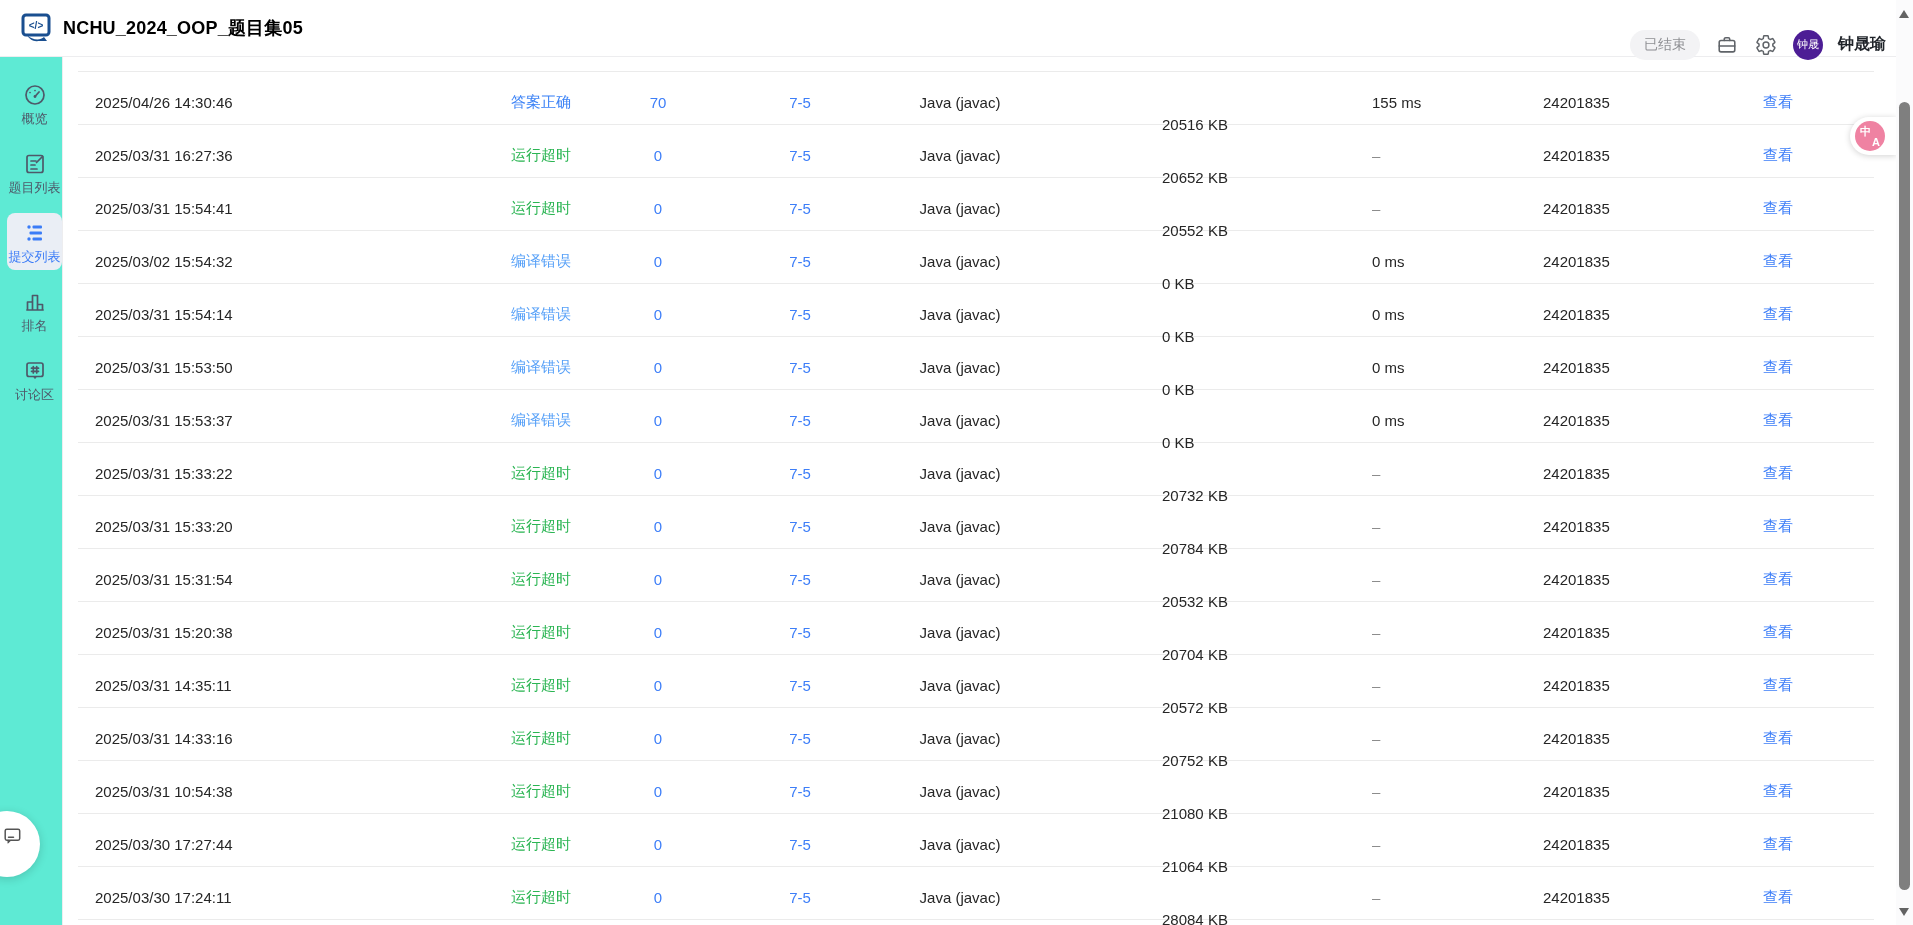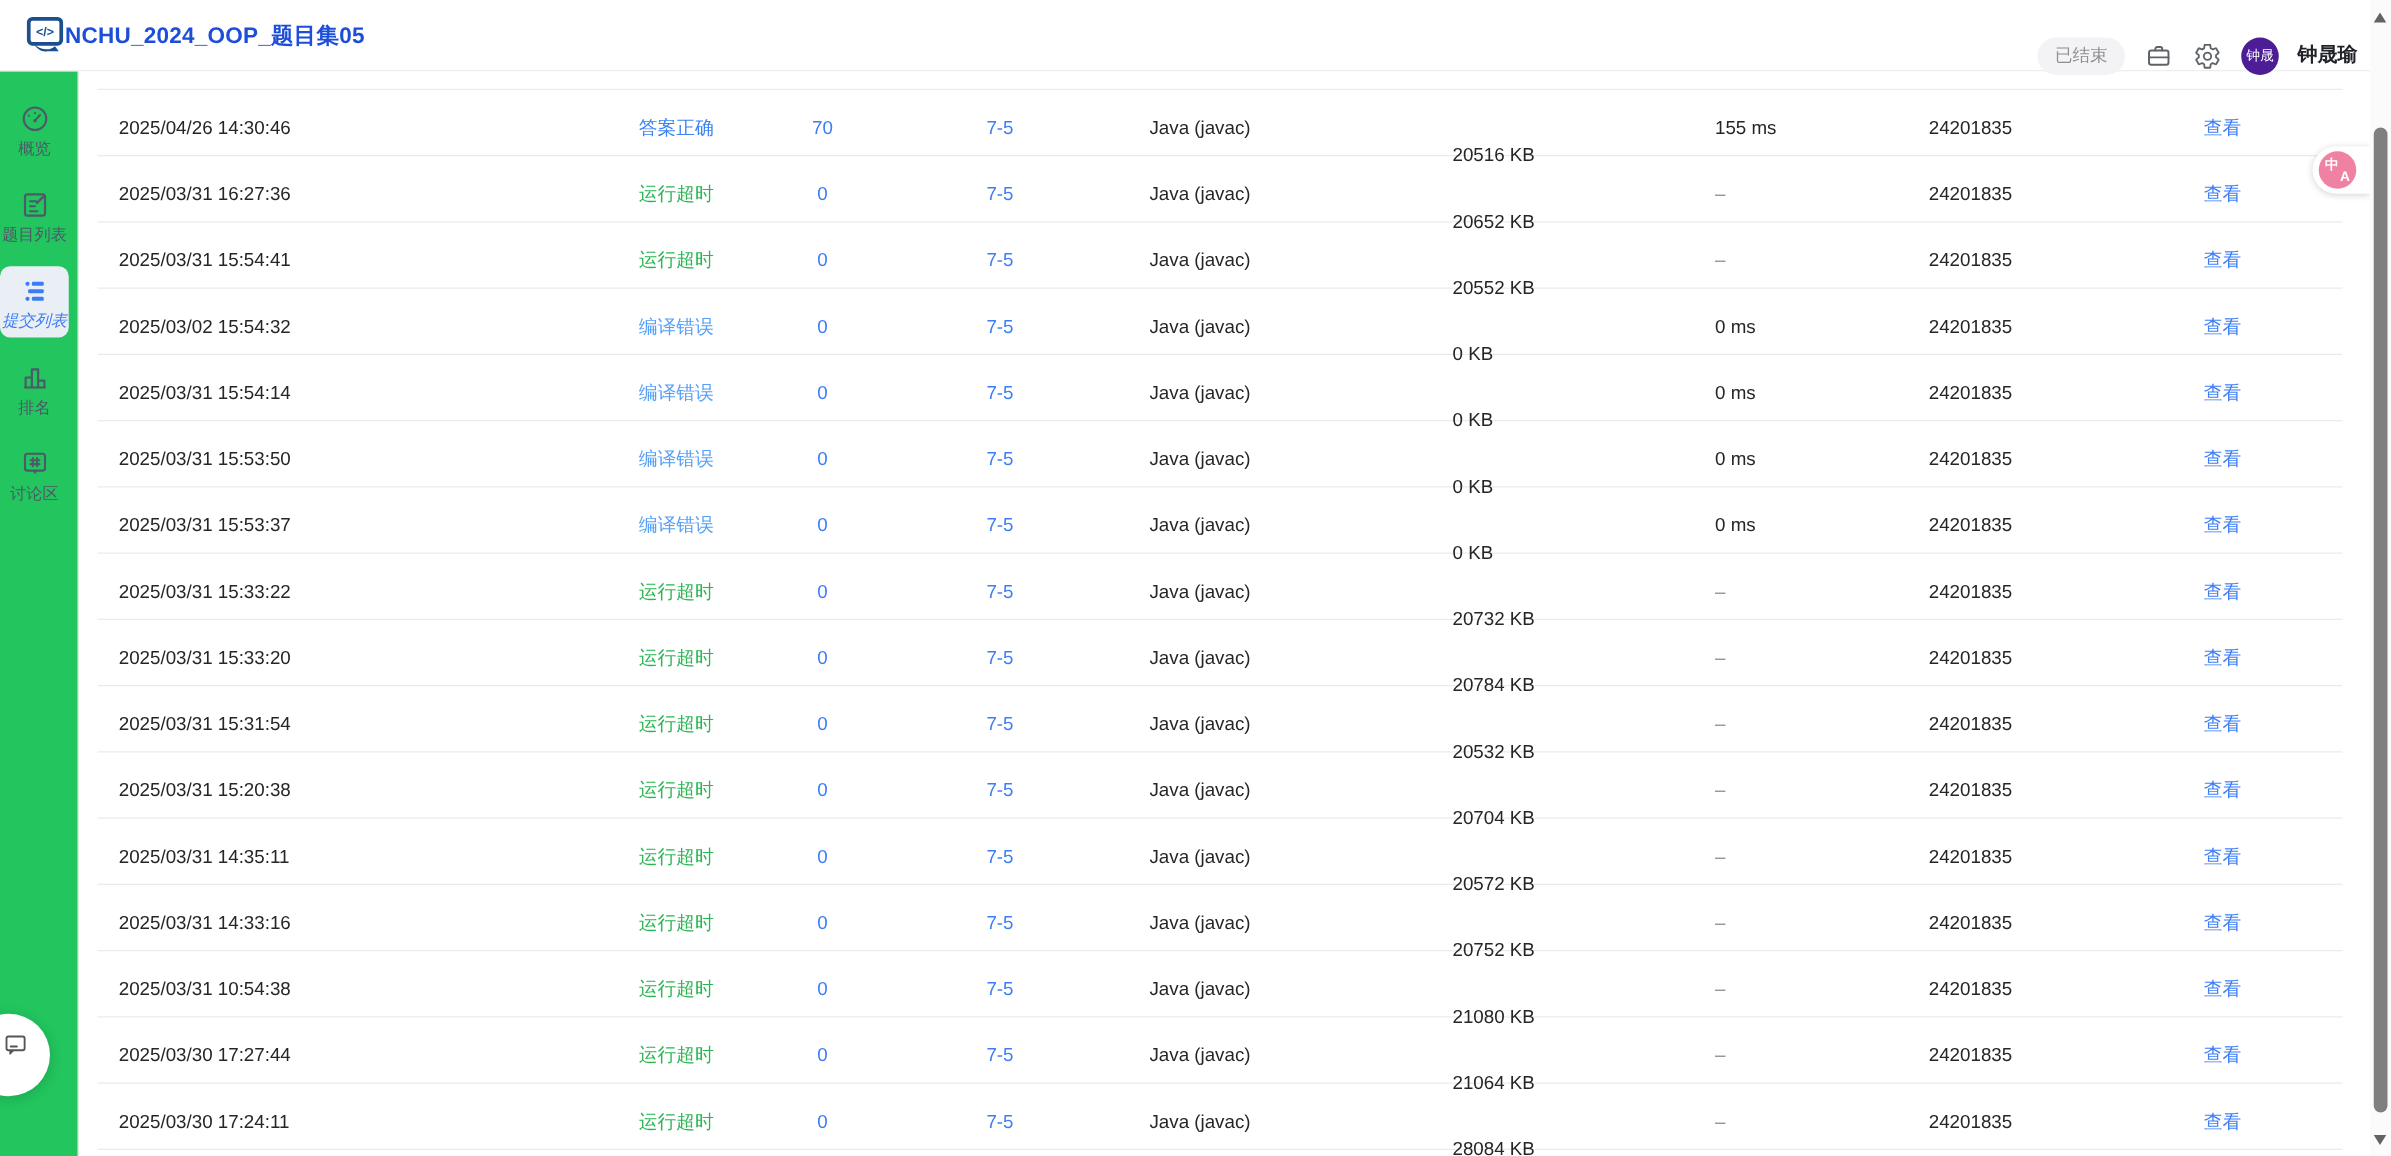--- a/index.html
+++ b/index.html
@@ -4,36 +4,36 @@
 <style>
   * { margin:0; padding:0; box-sizing:border-box; }
   html,body { width:1913px; height:925px; overflow:hidden; background:#fff;
     font-family:"Liberation Sans", sans-serif; }
   :root { --accent:#3d7ef8; }
 
   
   .topbar { position:absolute; left:0; top:0; width:1913px; height:57px; background:#fff;
     border-bottom:1px solid #ededef; display:flex; align-items:center; z-index:5; }
   .logo { width:30px; height:30px; margin-left:21px; flex:0 0 auto; }
-  .app-title { margin-left:1px; font-size:18px; font-weight:600; color:#1d4ed8; letter-spacing:.2px; }
+  .app-title { margin-left:12px; font-size:18px; font-weight:600; color:#000000; letter-spacing:.2px; }
   .topbar-right { position:absolute; right:27px; top:16px; height:57px; display:flex; align-items:center; gap:15px; }
   .status-pill { background:#f3f3f5; color:#8f9094; font-size:14px; padding:6px 14px; border-radius:16px; white-space:nowrap; }
   .top-icon { width:24px; height:24px; color:#5f6368; display:flex; align-items:center; justify-content:center; cursor:pointer; }
   .avatar { width:30px; height:30px; border-radius:50%; background:#4c1d95; color:#fff; font-size:11px;
     display:flex; align-items:center; justify-content:center; letter-spacing:0; cursor:pointer; }
   .user-name { font-size:16px; font-weight:600; color:#1f2329; white-space:nowrap; }
 
   
-  .sidebar { position:absolute; left:0; top:57px; width:63px; height:868px; background:#22c55e;
-    border-right:1px solid #ededef; padding-top:18px; display:flex; flex-direction:column; align-items:flex-start; }
+  .sidebar { position:absolute; left:0; top:57px; width:63px; height:868px; background:#5eead4;
+    border-right:1px solid #ededef; padding-top:18px; display:flex; flex-direction:column; align-items:flex-end; }
   .side-item { width:55px; padding:8px 0 6px; margin-bottom:12px; border-radius:8px; display:flex;
     flex-direction:column; align-items:center; gap:4px; color:#4e5969; cursor:pointer; }
   .side-item .s-label { font-size:13px; line-height:15px; white-space:nowrap; }
   .side-item.active { background:#eaeef5; color:#3b7cf7; }
-  .side-item.active .s-label { color:#3b7cf7;font-style:italic; }
+  .side-item.active .s-label { color:#3b7cf7; }
   .side-icon { width:24px; height:24px; }
 
   
   .main { position:absolute; left:63px; top:57px; right:17px; bottom:0; overflow:hidden; background:#fff; }
   .table { margin-left:15px; width:1796px; padding-top:14px; }
   .row { display:grid; grid-template-columns:390px 146px 88px 196px 124px 330px 170px 160px 192px;
     height:53px; align-items:center; border-top:1px solid #ebebeb; font-size:15px; color:#262626; }
   .cell-time   { padding-left:17px; }
   .cell-status { text-align:center; }
   .cell-score  { text-align:center; }

